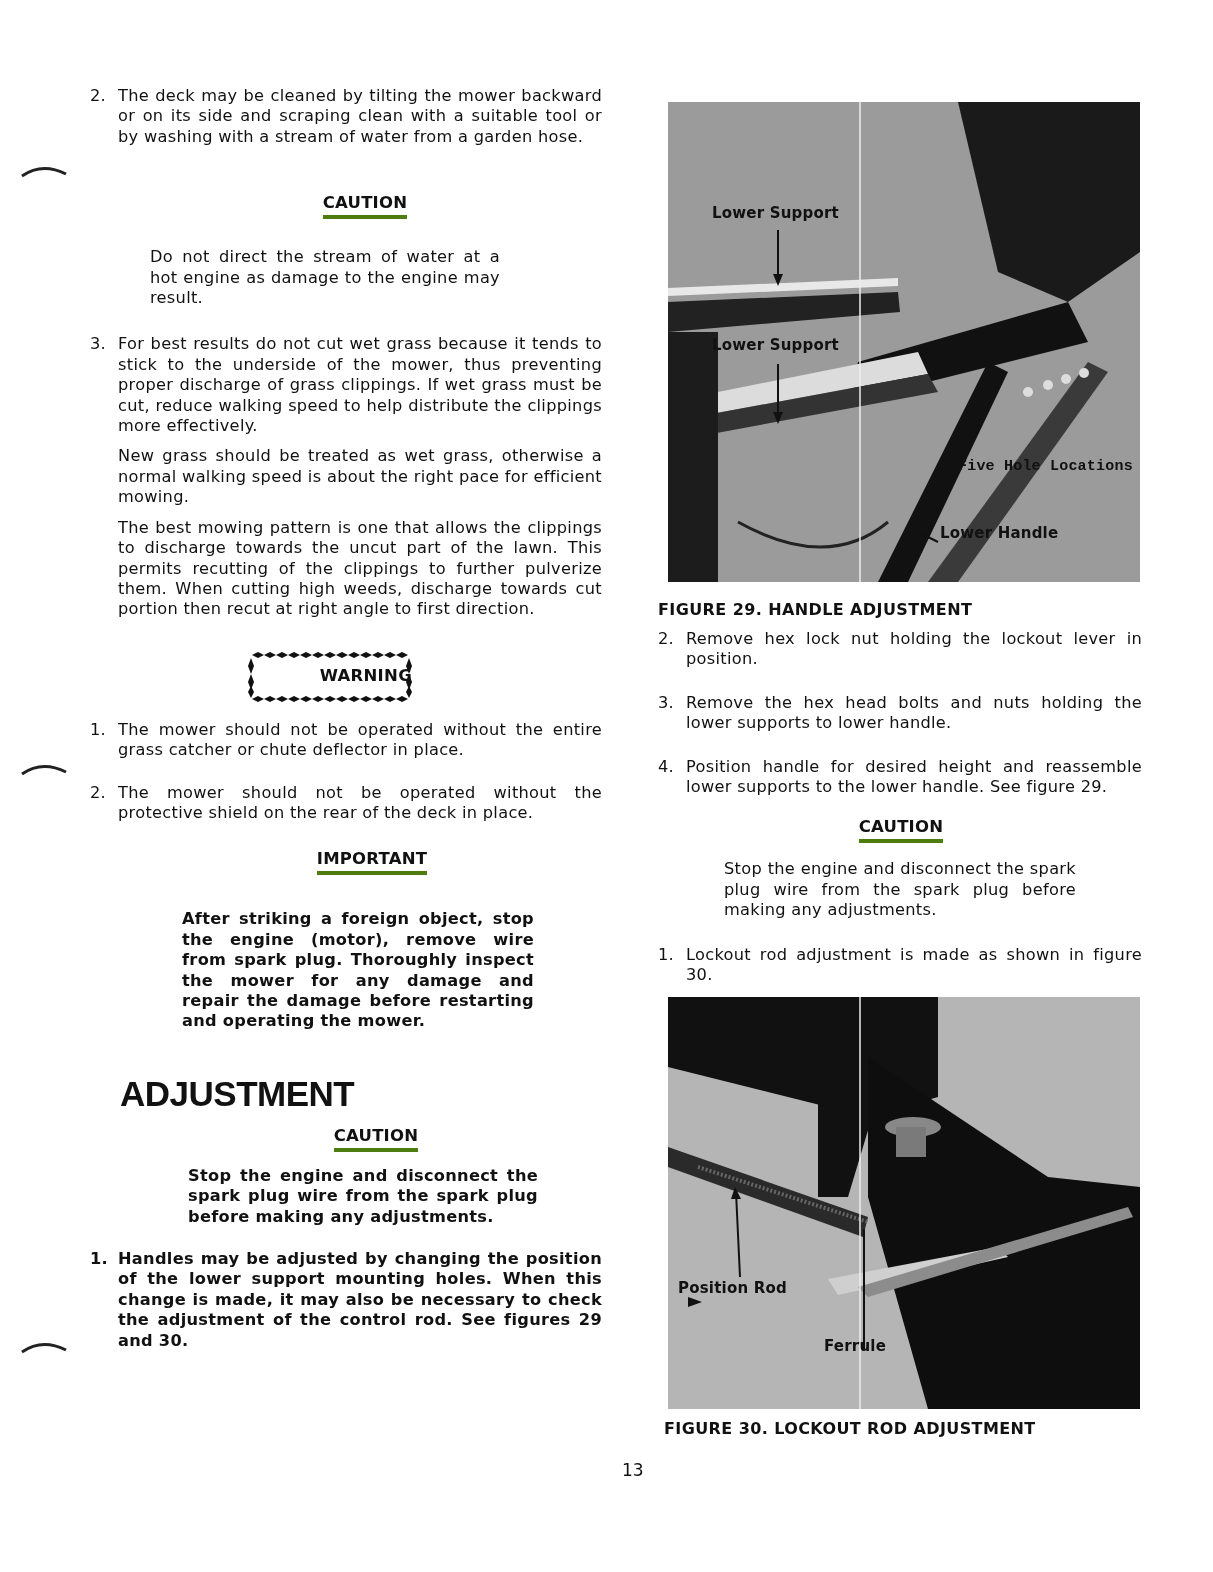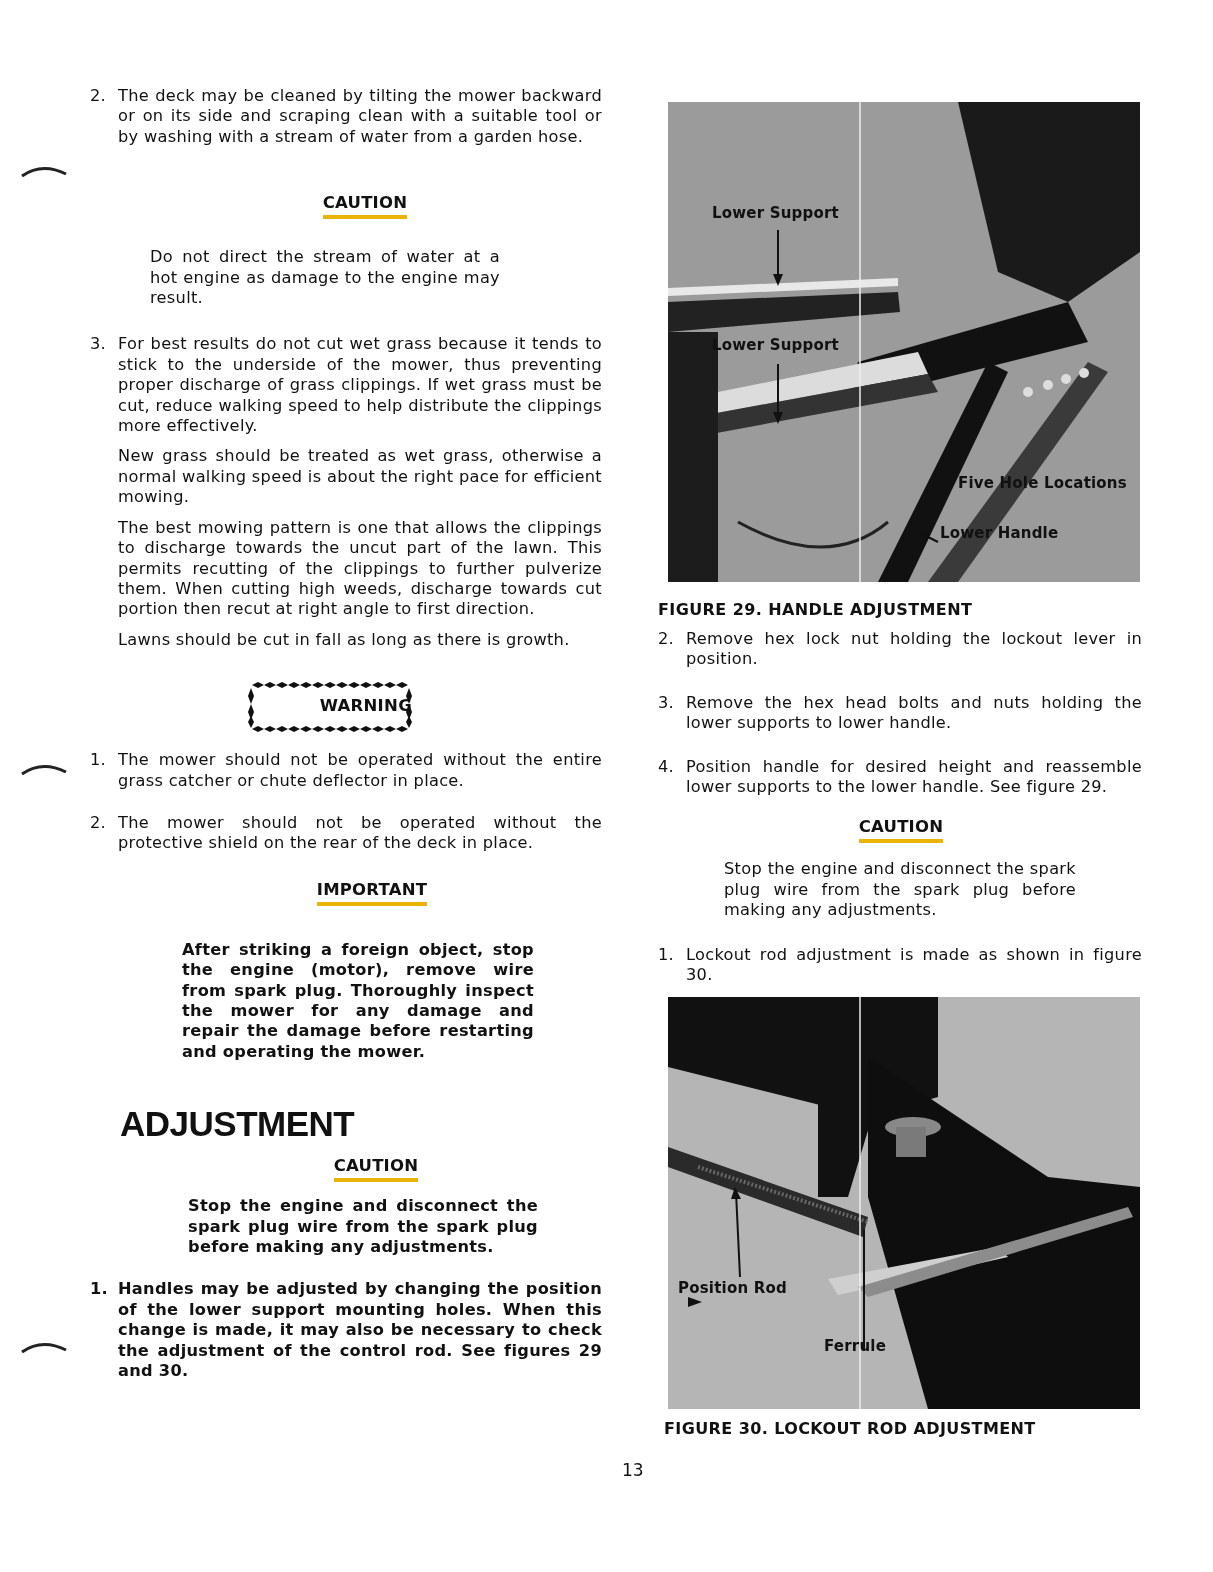--- a/index.html
+++ b/index.html
@@ -17,21 +17,21 @@
 
   .p { font-size: 16.2px; line-height: 20.4px; text-align: justify; letter-spacing: 0.3px; margin: 0; }
   .bold { font-weight: bold; }
   .item { display: flex; }
   .item .num { width: 28px; flex: none; }
   .item .txt { flex: 1; }
 
   .notice-title-wrap { text-align: center; }
   .notice-title {
     display: inline-block; font-weight: bold; font-size: 16.5px; letter-spacing: 0.2px;
-    border-bottom: 4px solid #eab308; padding-bottom: 2px; line-height: 20px;
+    border-bottom: 4px solid #4d7c0f; padding-bottom: 2px; line-height: 20px;
   }
   .notice-body { font-size: 16.2px; line-height: 20.4px; text-align: justify; letter-spacing: 0.3px; }
 
   .warning-box {
     position: relative; width: 164px; height: 50px; margin: 0 auto;
   }
   .warning-box svg { position: absolute; left: 0; top: 0; }
   .warning-label {
     position: absolute; left: 0; right: 0; top: 14px; text-align: right;
     font-weight: bold; font-size: 16.5px; letter-spacing: 0.3px;
@@ -88,21 +88,20 @@
     </div>
     <div class="notice-body" style="margin:28px 0 0 32px; width:350px;">Do not direct the stream of water at a hot engine as damage to the engine may result.</div>
 
     <div style="height:26px;"></div>
     <div class="item p" style="margin-left:-28px; width:512px;">
       <span class="num">3.</span>
       <span class="txt">For best results do not cut wet grass because it tends to stick to the underside of the mower, thus preventing proper discharge of grass clippings. If wet grass must be cut, reduce walking speed to help distribute the clippings more effectively.</span>
     </div>
     <p class="p" style="margin-top:10px;">New grass should be treated as wet grass, otherwise a normal walking speed is about the right pace for efficient mowing.</p>
     <p class="p" style="margin-top:10px;">The best mowing pattern is one that allows the clippings to discharge towards the uncut part of the lawn. This permits recutting of the clippings to further pulverize them. When cutting high weeds, discharge towards cut portion then recut at right angle to first direction.</p>
-    <p class="p" style="margin-top:10px;">Lawns should be cut in fall as long as there is growth.</p>
 
     <div style="height:32px;"></div>
     <div class="warning-box" style="margin-left:130px;">
       <svg width="164" height="50">
         <g fill="#111">
           <polygon points="4,3 10,0 16,3 10,6"></polygon>
             <polygon points="16,3 22,0 28,3 22,6"></polygon>
             <polygon points="28,3 34,0 40,3 34,6"></polygon>
           <polygon points="40,3 46,0 52,3 46,6"></polygon>
             <polygon points="52,3 58,0 64,3 58,6"></polygon>
@@ -192,21 +191,21 @@
         <path d="M70 420 Q160 470 220 420" stroke="#222" stroke-width="3" fill="none"></path>
         <line x1="192" y1="0" x2="192" y2="480" stroke="#eee" stroke-width="1.5"></line>
         <line x1="110" y1="128" x2="110" y2="180" stroke="#111" stroke-width="2"></line>
         <polygon points="105,172 115,172 110,184" fill="#111"></polygon>
         <line x1="110" y1="262" x2="110" y2="318" stroke="#111" stroke-width="2"></line>
         <polygon points="105,310 115,310 110,322" fill="#111"></polygon>
         <line x1="250" y1="430" x2="270" y2="440" stroke="#111" stroke-width="2"></line>
       </svg>
       <span class="fig-label" style="left:44px; top:102px;">Lower Support</span>
       <span class="fig-label" style="left:44px; top:234px;">Lower Support</span>
-      <span class="fig-label" style="left:290px; top:372px;">Five Hole Locations</span>
+      <span class="fig-label" style="left:290px; top:356px;font-family:Liberation Mono, monospace;">Five Hole Locations</span>
       <span class="fig-label" style="left:272px; top:422px;">Lower Handle</span>
     </div>
     <p class="caption" style="margin-top:18px;">FIGURE 29. HANDLE ADJUSTMENT</p>
 
     <div style="height:10px;"></div>
     <div class="item p">
       <span class="num">2.</span>
       <span class="txt">Remove hex lock nut holding the lockout lever in position.</span>
     </div>
     <div style="height:23px;"></div>

